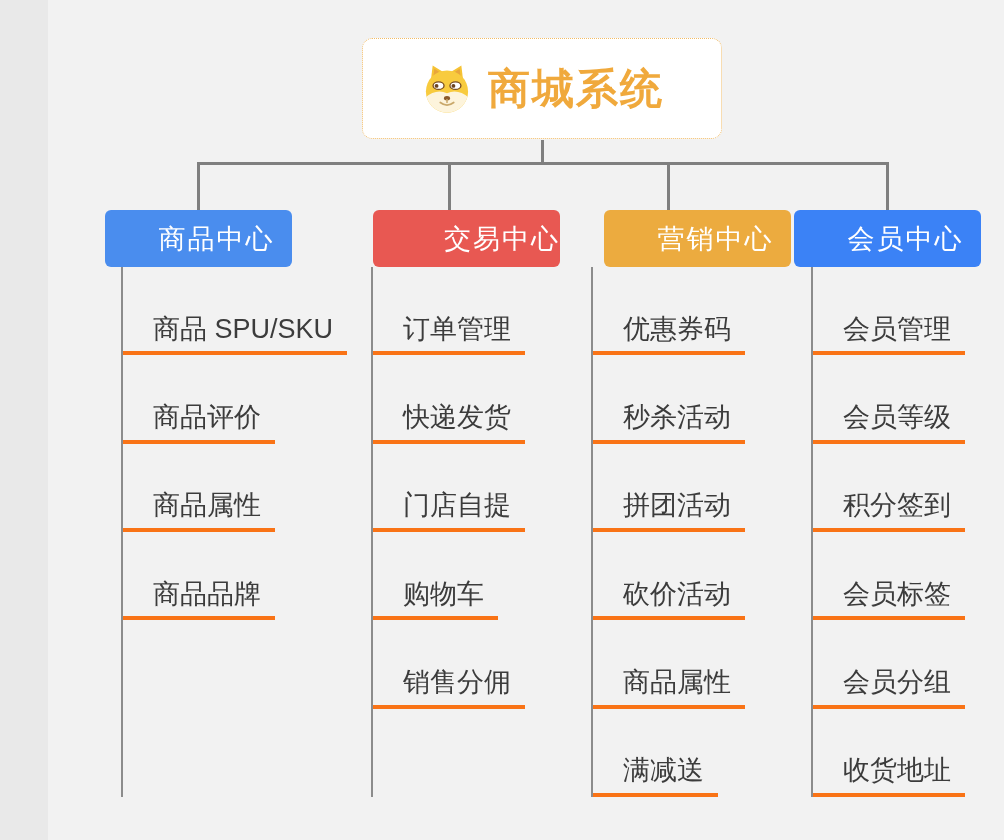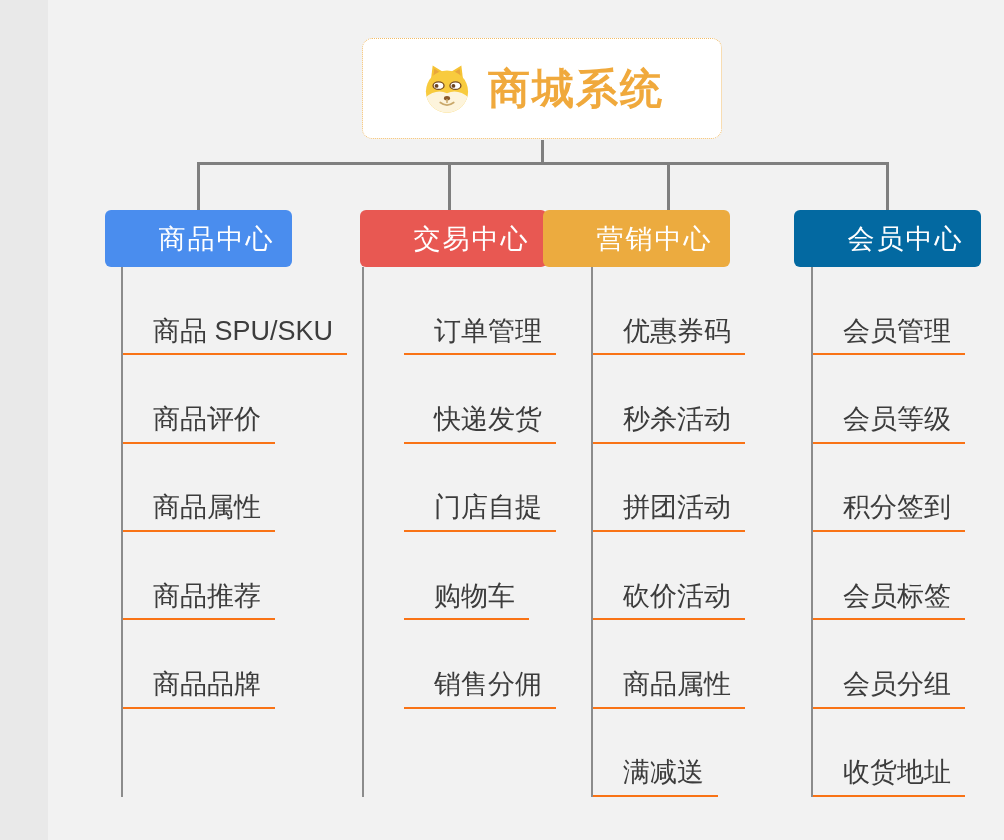--- a/index.html
+++ b/index.html
@@ -55,42 +55,42 @@
     color:#ffffff;
     font-size:27px;
     letter-spacing:2px;
     display:flex;
     align-items:center;
     justify-content:center;
     box-sizing:border-box;
     padding-left:36px;
   }
   .cat.c0{left:57px;}
-  .cat.c1{left:312px;}
-  .cat.c2{left:495px;}
+  .cat.c1{left:325px;justify-content:flex-end;}
+  .cat.c2{left:556px;}
   .cat.c3{left:746px;}
   
   .branch-items{
     position:absolute;
     top:267px;
     height:530px;
     border-left:2px solid #8C8C8C;
   }
   .branch-items.b0{left:73px;}
-  .branch-items.b1{left:314px;padding-left:40px;}
+  .branch-items.b1{left:323px;}
   .branch-items.b2{left:543px;}
   .branch-items.b3{left:763px;}
   .leaf-cell{
     height:88.33px;
     display:flex;
     align-items:flex-end;
   }
   .leaf{
     display:inline-block;
-    border-bottom:2px solid #f97316;
+    border-bottom:4px solid #f97316;
     padding:0 14px 7px 30px;
     font-size:27px;
     line-height:1.1;
     color:#3C3C3C;
     white-space:nowrap;
   }
 </style>
 </head>
 <body>
 
@@ -127,38 +127,35 @@
 
   <div class="cat c0" style="background: rgb(74, 141, 238);">
     <span>商品中心</span>
   </div>
   <div class="cat c1" style="background: rgb(232, 88, 82);">
     <span>交易中心</span>
   </div>
   <div class="cat c2" style="background: rgb(236, 171, 63);">
     <span>营销中心</span>
   </div>
-  <div class="cat c3" style="background: #0369a1;">
+  <div class="cat c3" style="background: #3b82f6;">
     <span>会员中心</span>
   </div>
 
   <div class="branch-items b0">
     <div class="leaf-cell">
         <span class="leaf">商品 SPU/SKU</span>
       </div>
     <div class="leaf-cell">
         <span class="leaf">商品评价</span>
       </div>
     <div class="leaf-cell">
         <span class="leaf">商品属性</span>
       </div>
     <div class="leaf-cell">
-        <span class="leaf">商品推荐</span>
-      </div>
-    <div class="leaf-cell">
         <span class="leaf">商品品牌</span>
       </div>
   </div>
 
   <div class="branch-items b1">
     <div class="leaf-cell">
         <span class="leaf">订单管理</span>
       </div>
     <div class="leaf-cell">
         <span class="leaf">快递发货</span>

